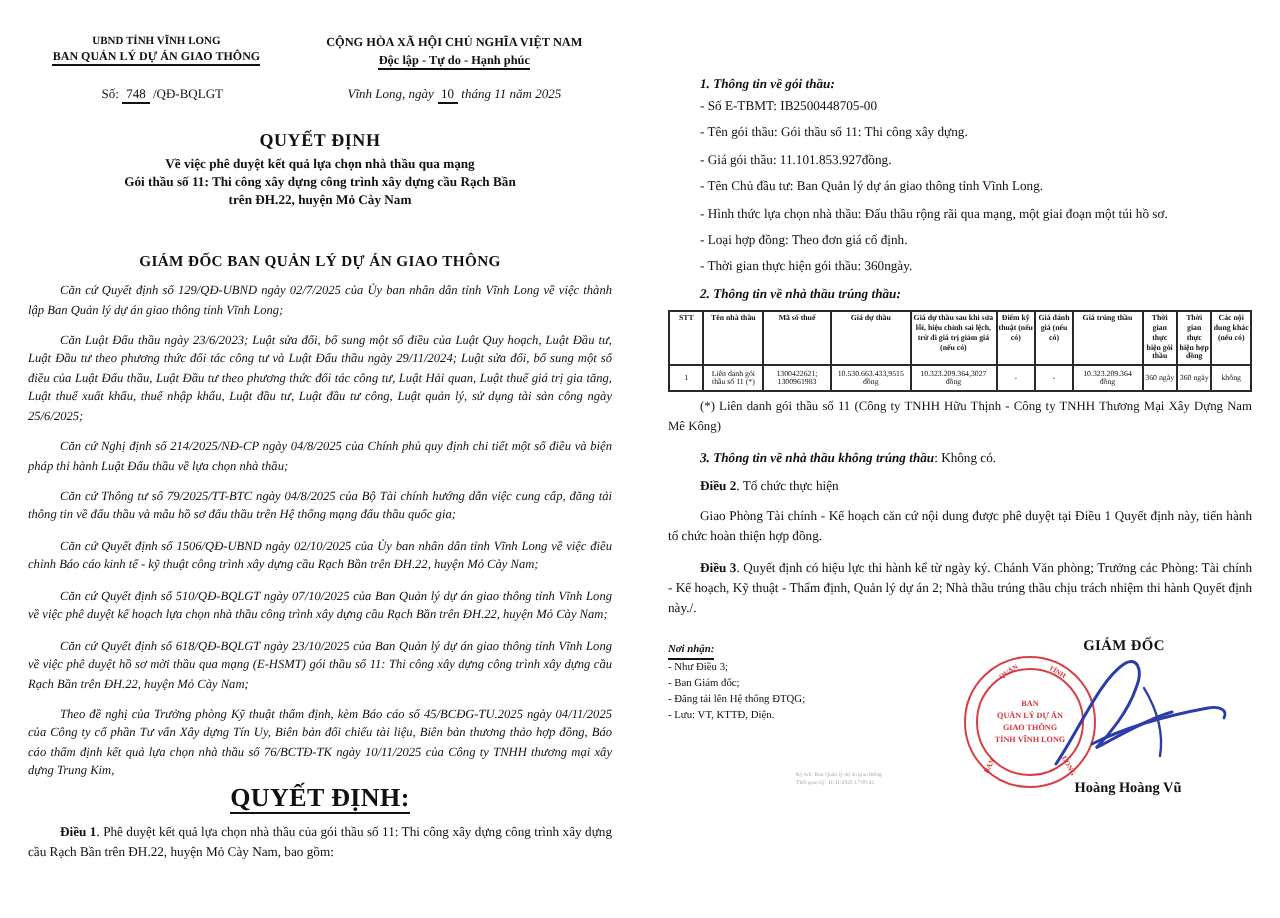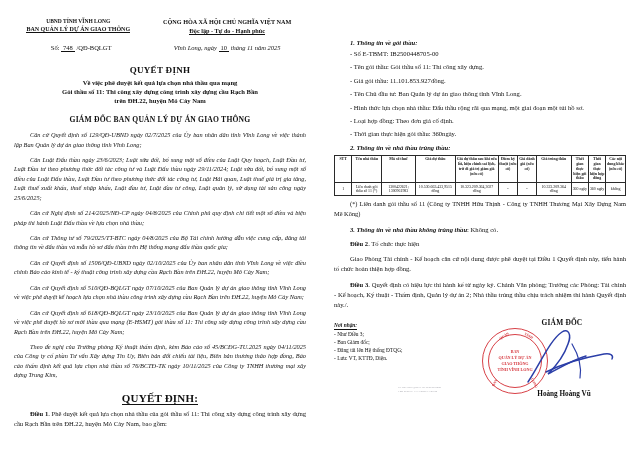--- a/index.html
+++ b/index.html
@@ -100,40 +100,40 @@
     margin-top: 3px;
   }
   .title-sub2 {
     font-size: 6.6px;
     font-weight: bold;
   }
   .signer-title {
     text-align: center;
     font-size: 7.6px;
     font-weight: bold;
-    margin-top: 9px;
+    margin-top: 20px;
     letter-spacing: 0.2px;
   }
 
   
   .legal {
     font-style: italic;
     font-size: 6.3px;
     line-height: 1.5;
     text-align: justify;
     text-indent: 16px;
     margin-top: 6px;
   }
   .legal:first-of-type { margin-top: 9px; }
 
   .decide-word {
     text-align: center;
-    font-size: 11px;
-    font-weight: bold;
-    margin-top: 12px;
+    font-size: 13px;
+    font-weight: bold;
+    margin-top: 0;
     letter-spacing: 0.2px;
     font-family: Liberation Serif, serif;
   }
   .decide-word .ul { border-bottom: 0.7px solid #111; }
 
   .body-p {
     font-size: 6.6px;
     line-height: 1.52;
     text-align: justify;
     text-indent: 16px;

